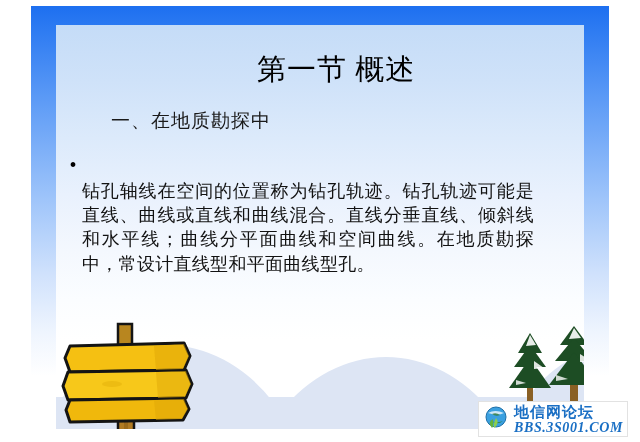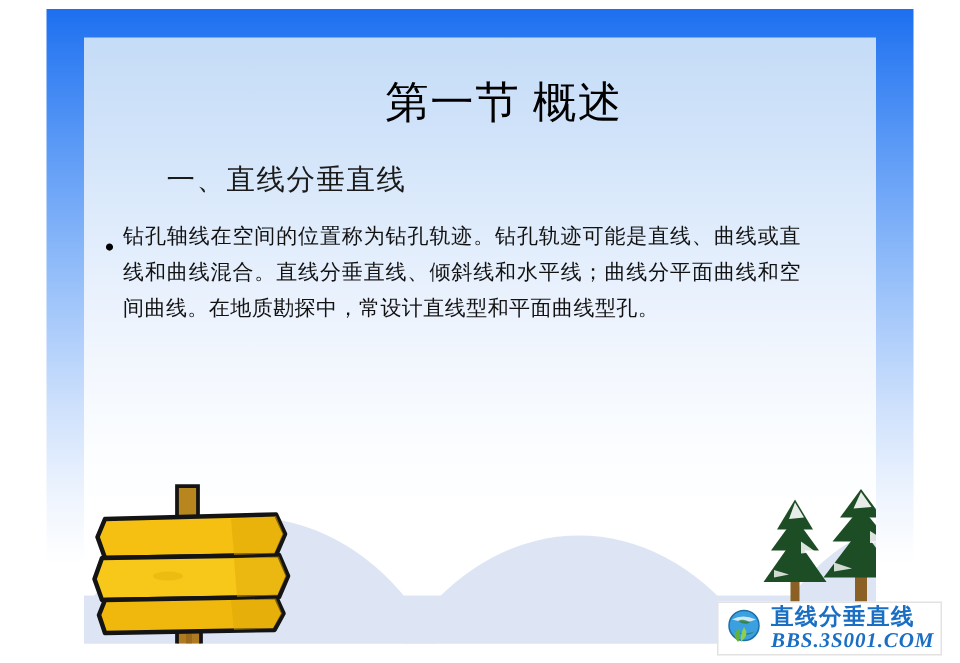--- a/index.html
+++ b/index.html
@@ -105,26 +105,27 @@
     width: 18px;
     flex: 0 0 18px;
     font-size: 20px;
     line-height: 25px;
     color: #000000;
     text-align: center;
     padding-top: 6px;
   }
   .body-text {
     flex: 1 1 auto;
-    font-size: 14px;
+    font-size: 18px;
     line-height: 24.2px;
     color: #121212;
     letter-spacing: 0.3px;
     text-align: justify;
     text-justify: inter-ideograph;
+    margin-top: 32px;
   }
 
   
   .signpost {
     position: absolute;
     left: -22px;
     top: 285px;
     width: 180px;
     height: 130px;
   }
@@ -182,21 +183,21 @@
 
   <div class="canvas">
 
     <div class="hill hill-left"></div>
     <div class="hill hill-mid"></div>
     <div class="hill hill-right"></div>
     <div class="snowfield"></div>
 
     <div class="title">第一节 概述</div>
 
-    <div class="subtitle">一、直线分垂直线</div>
+    <div class="subtitle">一、在地质勘探中</div>
 
     <div class="body-block">
       <div class="bullet-dot">•</div>
       <div class="body-text">钻孔轴线在空间的位置称为钻孔轨迹。钻孔轨迹可能是直线、曲线或直线和曲线混合。直线分垂直线、倾斜线和水平线；曲线分平面曲线和空间曲线。在地质勘探中，常设计直线型和平面曲线型孔。</div>
     </div>
 
     <div class="signpost">
       <svg viewBox="0 0 180 130" width="180" height="130">
 
         <path d="M84 14 h14 v22 h-14 z" fill="#b8861f" stroke="#141414" stroke-width="2.5"></path>
@@ -246,18 +247,18 @@
         <circle cx="14" cy="13" r="10" fill="#3aa0e0"></circle>
         <path d="M6 9 q7 -4 16 0 q-6 3 -16 0 z" fill="#ffffff" opacity="0.75"></path>
         <path d="M7 16 q6 4 14 1 q-6 5 -14 -1 z" fill="#2f7a3a" opacity="0.85"></path>
         <path d="M10 10 q4 -2 8 1 q-4 2 -8 -1 z" fill="#2f7a3a" opacity="0.8"></path>
         <circle cx="14" cy="13" r="10" fill="none" stroke="#1d6fa8" stroke-width="1"></circle>
         <path d="M10 24 q-5 -6 1 -9 q1 7 -1 9 z" fill="#63b33a"></path>
         <path d="M12 24 q6 -5 2 -10 q-3 6 -2 10 z" fill="#8dcf4e"></path>
       </svg>
     </div>
     <div class="wm-text">
-      <div class="wm-cn">直线分垂直线</div>
+      <div class="wm-cn">地信网论坛</div>
       <div class="wm-en">BBS.3S001.COM</div>
     </div>
   </div>
 
 </div>
 
 </body></html>

